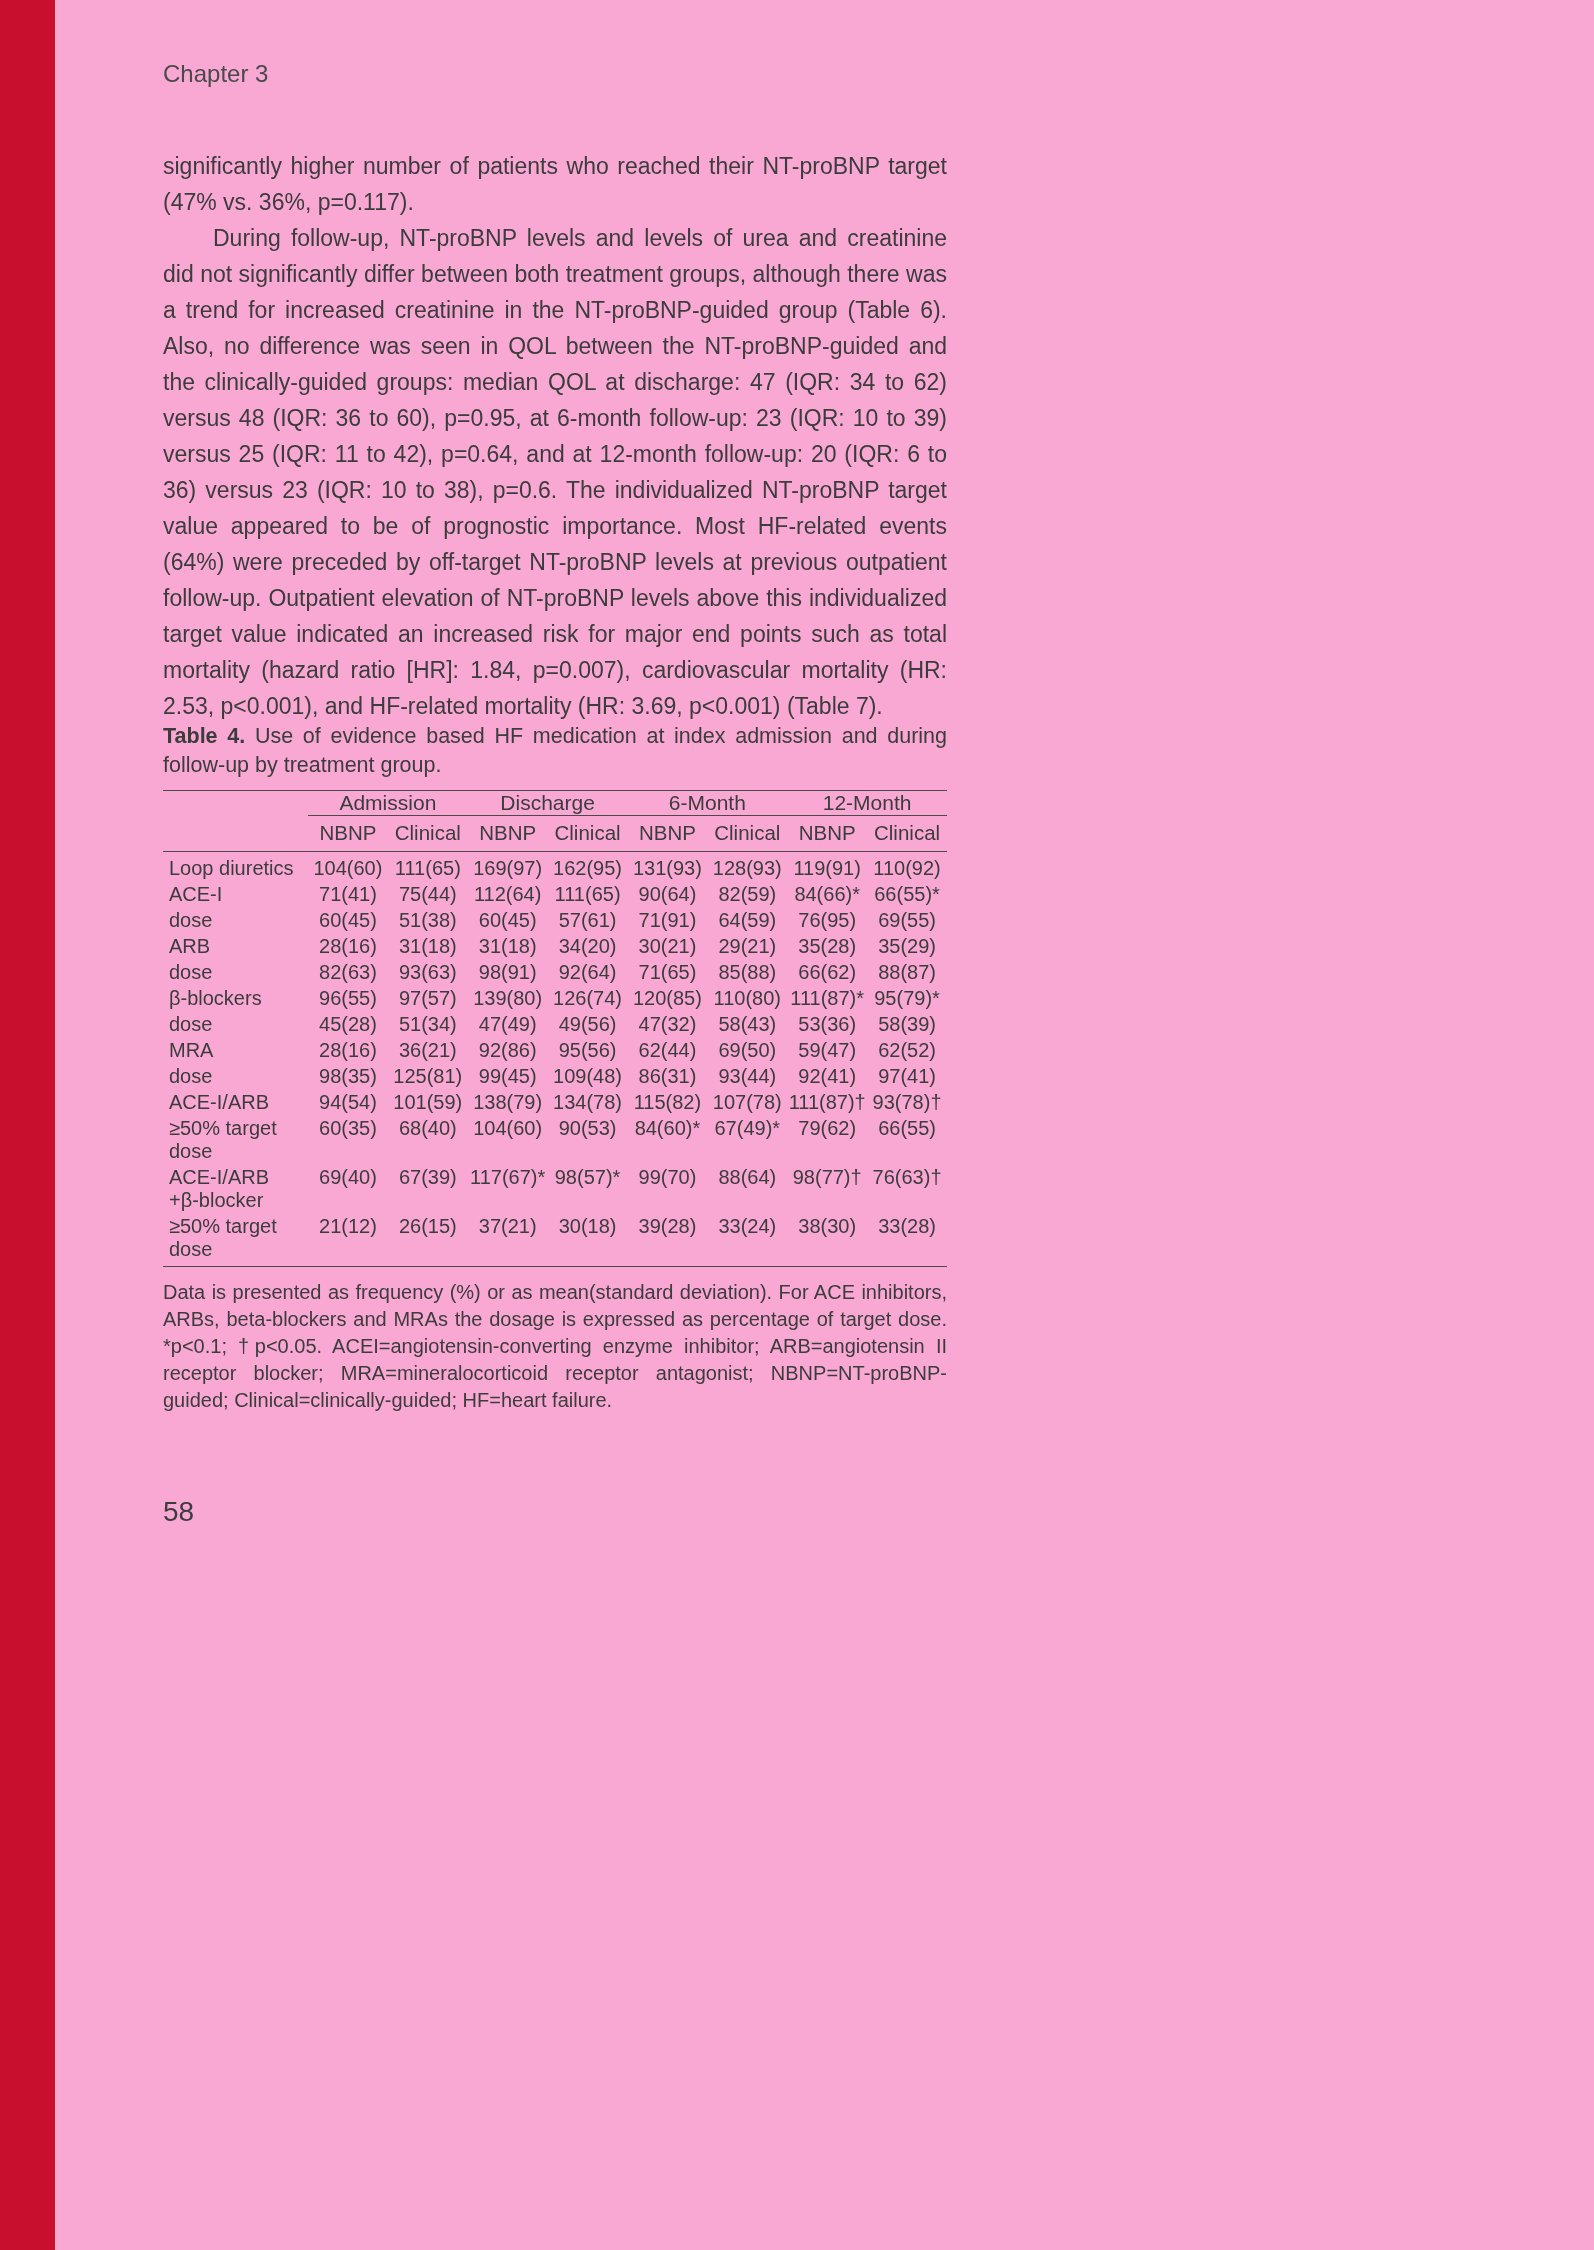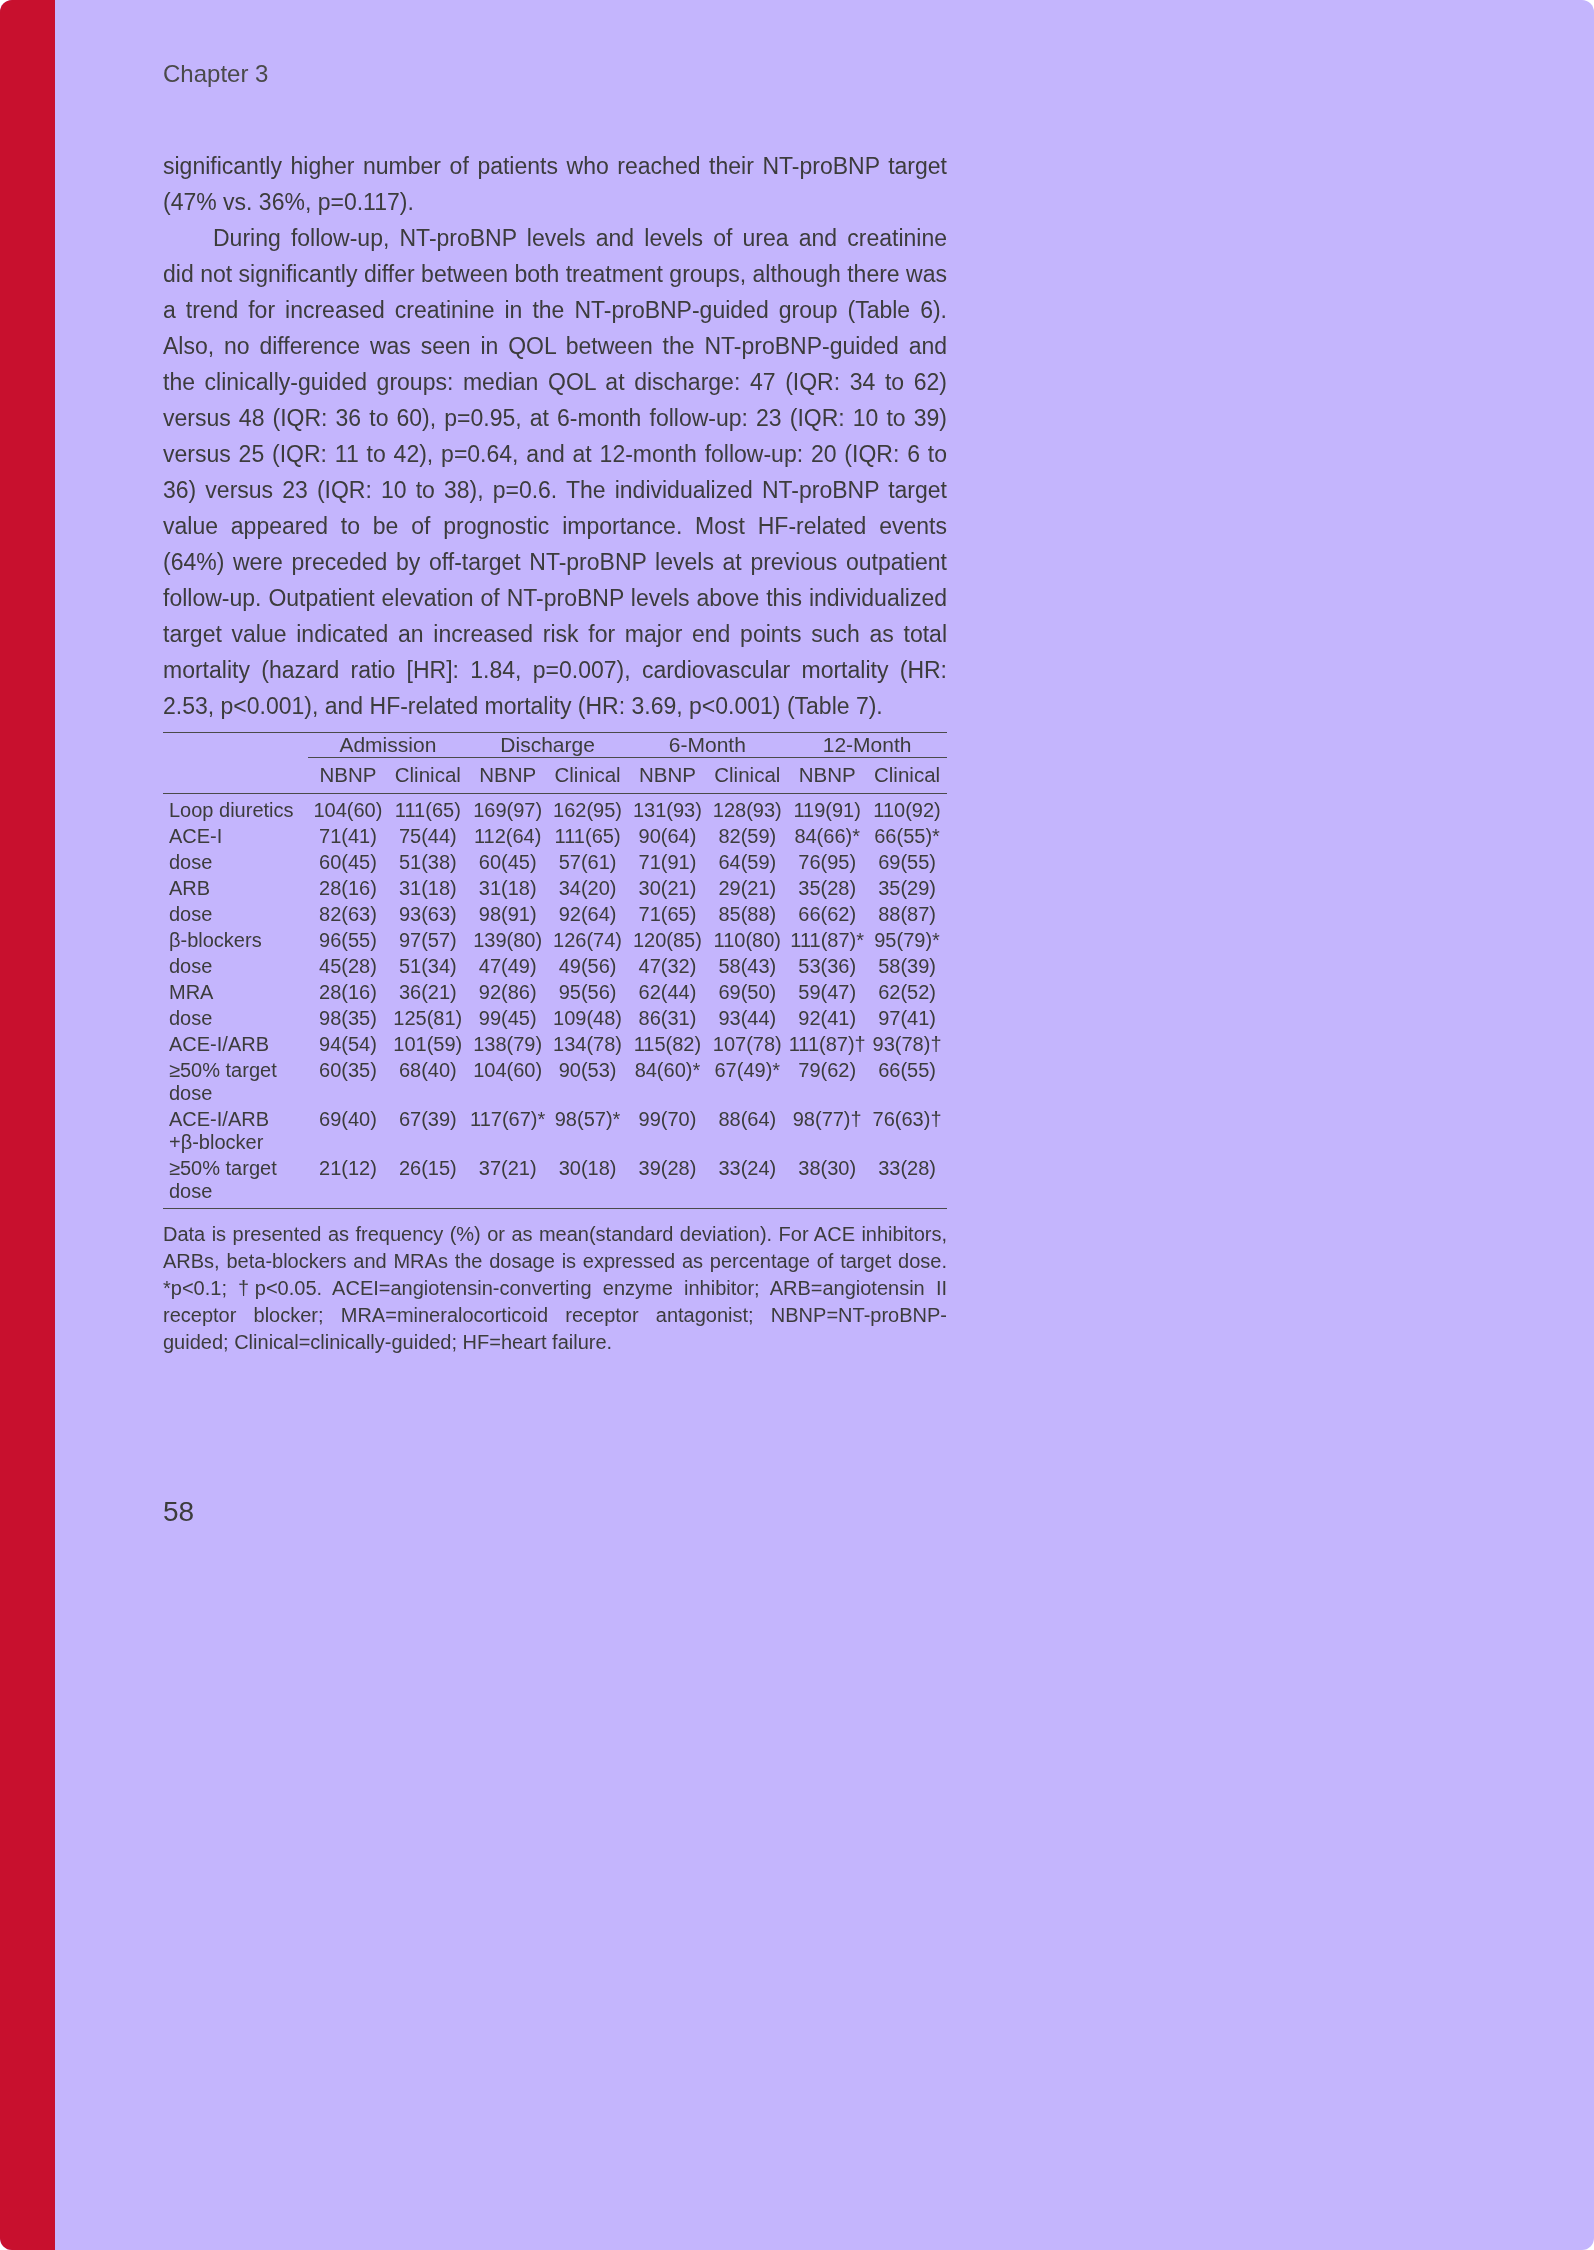--- a/index.html
+++ b/index.html
@@ -6,23 +6,22 @@
   body {
     width: 1594px; height: 2250px;
     background: #ffffff;
     font-family: "Liberation Sans", sans-serif;
     color: #3c3c3c;
     -webkit-font-smoothing: antialiased;
   }
   .page {
     position: relative;
     width: 1594px; height: 2250px;
-    background: #c4b5fd;
+    background: #f9a8d4;
     overflow: hidden;
-    border-radius: 12px;
   }
   .accent-bar {
     position: absolute;
     left: 0; top: 0;
     width: 55px; height: 2250px;
   }
   .content {
     position: absolute;
     left: 163px; top: 0;
     width: 784px; height: 2250px;
@@ -126,20 +125,21 @@
   <div class="content">
 
     <div class="chapter">Chapter 3</div>
 
     <div class="body-block">
       <p class="para">significantly higher number of patients who reached their NT-proBNP target (47% vs. 36%, p=0.117).</p>
       <p class="para indent">During follow-up, NT-proBNP levels and levels of urea and creatinine did not significantly differ between both treatment groups, although there was a trend for increased creatinine in the NT-proBNP-guided group (Table 6). Also, no difference was seen in QOL between the NT-proBNP-guided and the clinically-guided groups: median QOL at discharge: 47 (IQR: 34 to 62) versus 48 (IQR: 36 to 60), p=0.95, at 6-month follow-up: 23 (IQR: 10 to 39) versus 25 (IQR: 11 to 42), p=0.64, and at 12-month follow-up: 20 (IQR: 6 to 36) versus 23 (IQR: 10 to 38), p=0.6. The individualized NT-proBNP target value appeared to be of prognostic importance. Most HF-related events (64%) were preceded by off-target NT-proBNP levels at previous outpatient follow-up. Outpatient elevation of NT-proBNP levels above this individualized target value indicated an increased risk for major end points such as total mortality (hazard ratio [HR]: 1.84, p=0.007), cardiovascular mortality (HR: 2.53, p&lt;0.001), and HF-related mortality (HR: 3.69, p&lt;0.001) (Table 7).</p>
     </div>
 
     <div class="table-block">
+      <p class="caption"><span class="cap-label">Table 4.</span> <span>Use of evidence based HF medication at index admission and during follow-up by treatment group.</span></p>
 
       <table class="data-table">
         <colgroup>
             <col class="lblcol">
             <col>
             <col>
             <col>
             <col>
             <col>
             <col>

